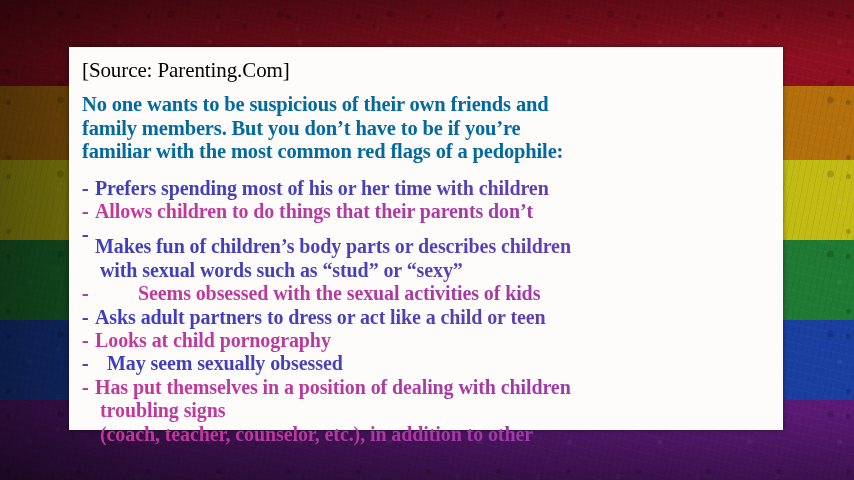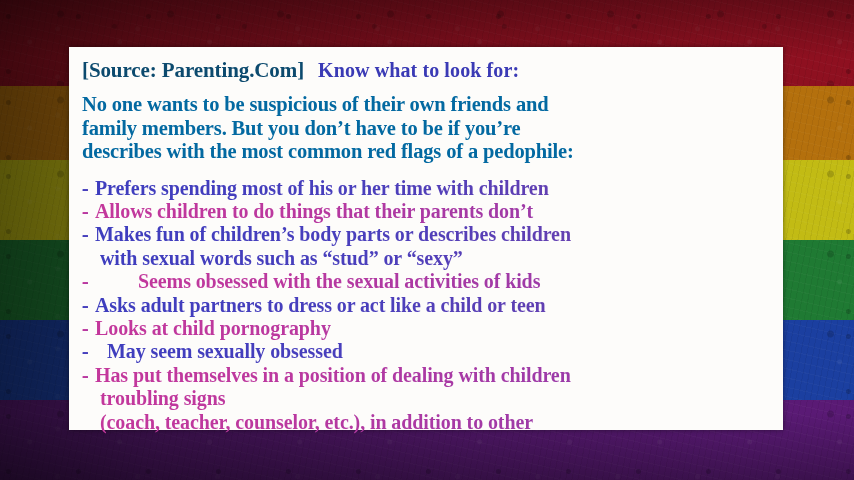--- a/index.html
+++ b/index.html
@@ -69,23 +69,23 @@
 
   
   #headline {
     display: flex;
     align-items: baseline;
     gap: 14px;
     white-space: nowrap;
   }
   #source {
     font-family: "Liberation Serif", "DejaVu Serif", serif;
-    font-weight: bold;
+    font-weight: normal;
     font-size: 21px;
-    color: #0c4a6e;
+    color: #000000;
     letter-spacing: -.1px;
   }
   #kwtlf {
     font-family: "Liberation Serif", "DejaVu Serif", serif;
     font-weight: bold;
     font-size: 20px;
     color: #3a3ab5;
     letter-spacing: .1px;
   }
 
@@ -152,46 +152,45 @@
       <div class="stripe" style="background: rgb(27, 63, 160); height: 80px;"></div>
       <div class="stripe" style="background: rgb(90, 26, 117); height: 80px;"></div>
     </div>
   <div id="vignette"></div>
 
   <div id="card">
 
     <div class="pad">
       <div id="headline">
         <span id="source">[Source: Parenting.Com]</span>
-        <span id="kwtlf">Know what to look for:</span>
       </div>
 
       <div id="intro">
           <div>No one wants to be suspicious of their own friends and</div>
           <div>family members. But you don’t have to be if you’re</div>
-          <div>describes with the most common red flags of a pedophile:</div>
+          <div>familiar with the most common red flags of a pedophile:</div>
         </div>
 
       <div id="bullets">
           <div class="bullet c-blue">
             <span class="dash">-</span>
             <span class="btxt">
               <span class="" style="display: block;">Prefers spending most of his or her time with children</span>
             </span>
           </div>
           <div class="bullet c-magenta">
             <span class="dash">-</span>
             <span class="btxt">
               <span class="" style="display: block;">Allows children to do things that their parents don’t</span>
             </span>
           </div>
           <div class="bullet c-blue">
             <span class="dash">-</span>
             <span class="btxt">
-              <span class="" style="display: block;">Makes fun of children’s body parts or describes children</span>
+              <span class="" style="display: block; margin-top: 12px;">Makes fun of children’s body parts or describes children</span>
               <span class="cont">with sexual words such as “stud” or “sexy”</span>
             </span>
           </div>
           <div class="bullet c-magenta">
             <span class="dash">-</span>
             <span class="btxt">
               <span class="" style="display: block; margin-left: 43px;">Seems obsessed with the sexual activities of kids</span>
             </span>
           </div>
           <div class="bullet c-blue">

